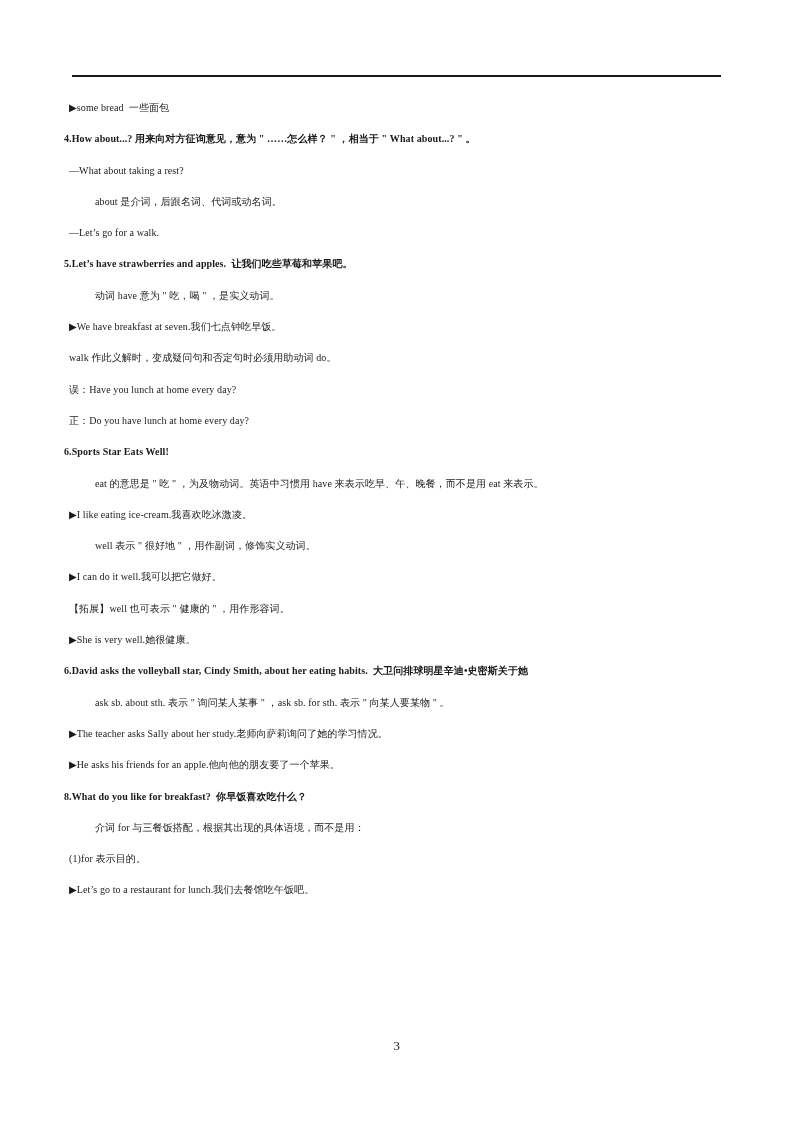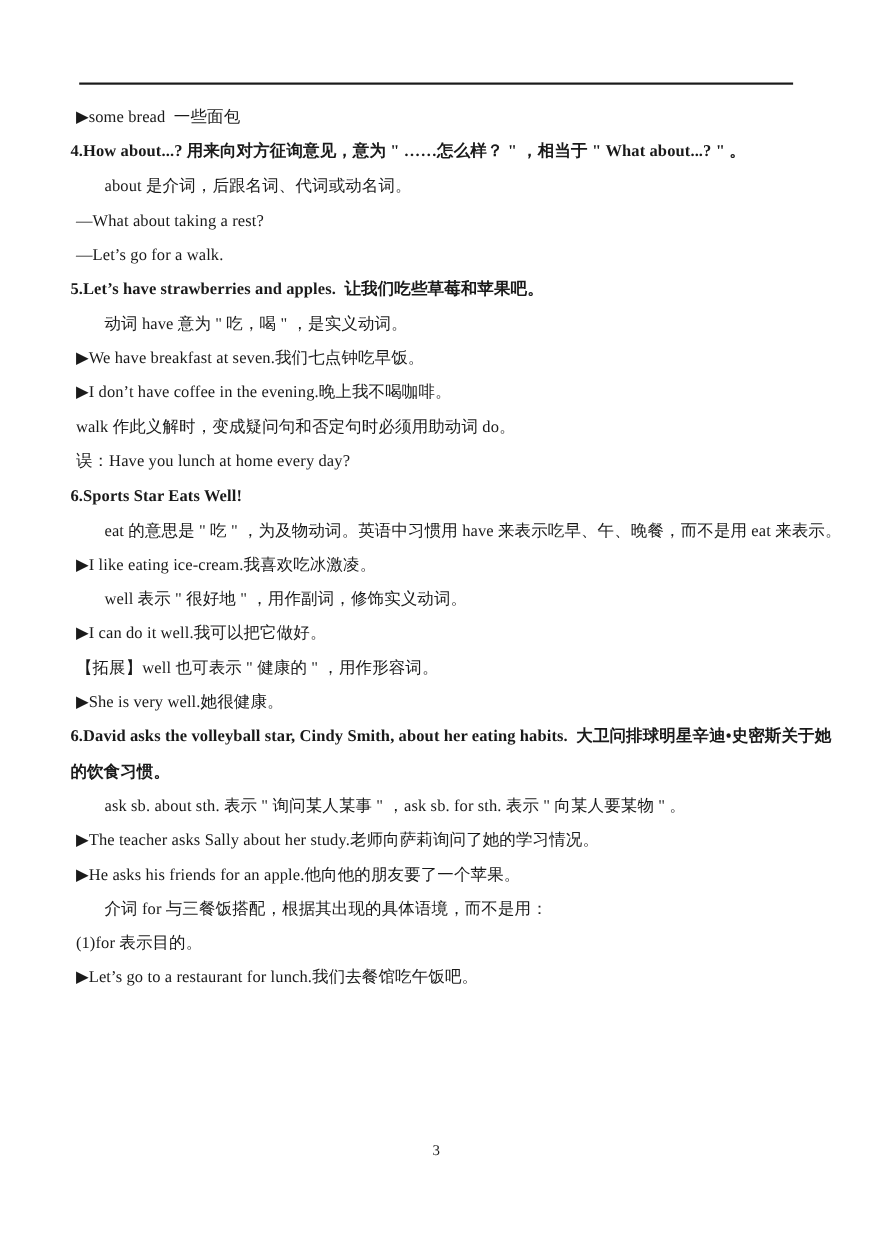--- a/index.html
+++ b/index.html
@@ -17,21 +17,21 @@
     left: 72px; top: 75px;
     width: 649px; height: 2px;
     background: #1a1a1a;
   }
   .content {
     position: absolute;
     left: 64px; top: 92px;
     width: 680px;
   }
   .para {
-    font-size: 15px;
+    font-size: 10px;
     line-height: 31.3px;
     white-space: pre;
     letter-spacing: 0.1px;
   }
   .para.heading { font-weight: 700; margin-left: 0; }
   .para.plain   { margin-left: 5px; }
   .para.bullet  { margin-left: 5px; }
   .para.indent  { margin-left: 31px; }
   .pageno {
     position: absolute;
@@ -43,39 +43,39 @@
   }
 </style>
 </head>
 <body>
 
 <div class="page">
   <div class="rule"></div>
   <div class="content">
       <div class="para bullet">▶some bread  一些面包</div>
       <div class="para heading">4.How about...? 用来向对方征询意见，意为 " ……怎么样？ " ，相当于 " What about...? " 。</div>
+      <div class="para plain">—What about taking a rest?</div>
       <div class="para indent">about 是介词，后跟名词、代词或动名词。</div>
-      <div class="para plain">—What about taking a rest?</div>
       <div class="para plain">—Let’s go for a walk.</div>
       <div class="para heading">5.Let’s have strawberries and apples.  让我们吃些草莓和苹果吧。</div>
       <div class="para indent">动词 have 意为 " 吃，喝 " ，是实义动词。</div>
       <div class="para bullet">▶We have breakfast at seven.我们七点钟吃早饭。</div>
-      <div class="para bullet">▶I don’t have coffee in the evening.晚上我不喝咖啡。</div>
       <div class="para plain">walk 作此义解时，变成疑问句和否定句时必须用助动词 do。</div>
       <div class="para plain">误：Have you lunch at home every day?</div>
+      <div class="para plain">正：Do you have lunch at home every day?</div>
       <div class="para heading">6.Sports Star Eats Well!</div>
       <div class="para indent">eat 的意思是 " 吃 " ，为及物动词。英语中习惯用 have 来表示吃早、午、晚餐，而不是用 eat 来表示。</div>
       <div class="para bullet">▶I like eating ice-cream.我喜欢吃冰激凌。</div>
       <div class="para indent">well 表示 " 很好地 " ，用作副词，修饰实义动词。</div>
       <div class="para bullet">▶I can do it well.我可以把它做好。</div>
       <div class="para plain">【拓展】well 也可表示 " 健康的 " ，用作形容词。</div>
       <div class="para bullet">▶She is very well.她很健康。</div>
       <div class="para heading">6.David asks the volleyball star, Cindy Smith, about her eating habits.  大卫问排球明星辛迪•史密斯关于她</div>
-      <div class="para heading">的饮食习惯。</div>
       <div class="para indent">ask sb. about sth. 表示 " 询问某人某事 " ，ask sb. for sth. 表示 " 向某人要某物 " 。</div>
       <div class="para bullet">▶The teacher asks Sally about her study.老师向萨莉询问了她的学习情况。</div>
       <div class="para bullet">▶He asks his friends for an apple.他向他的朋友要了一个苹果。</div>
+      <div class="para heading">8.What do you like for breakfast?  你早饭喜欢吃什么？</div>
       <div class="para indent">介词 for 与三餐饭搭配，根据其出现的具体语境，而不是用：</div>
       <div class="para plain">(1)for 表示目的。</div>
       <div class="para bullet">▶Let’s go to a restaurant for lunch.我们去餐馆吃午饭吧。</div>
     </div>
   <div class="pageno">3</div>
 </div>
 
 </body></html>

